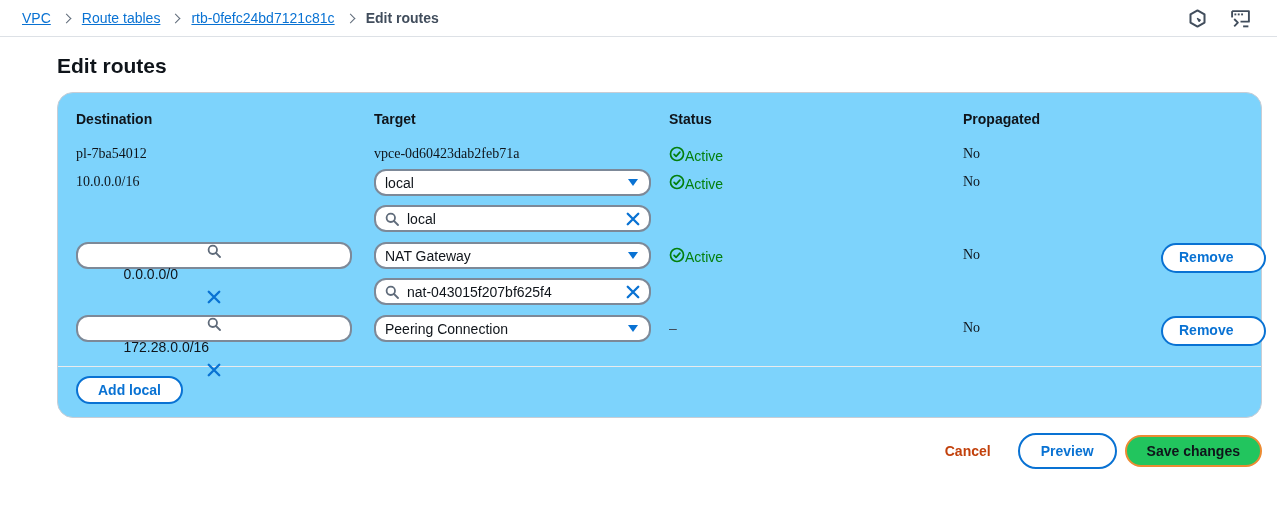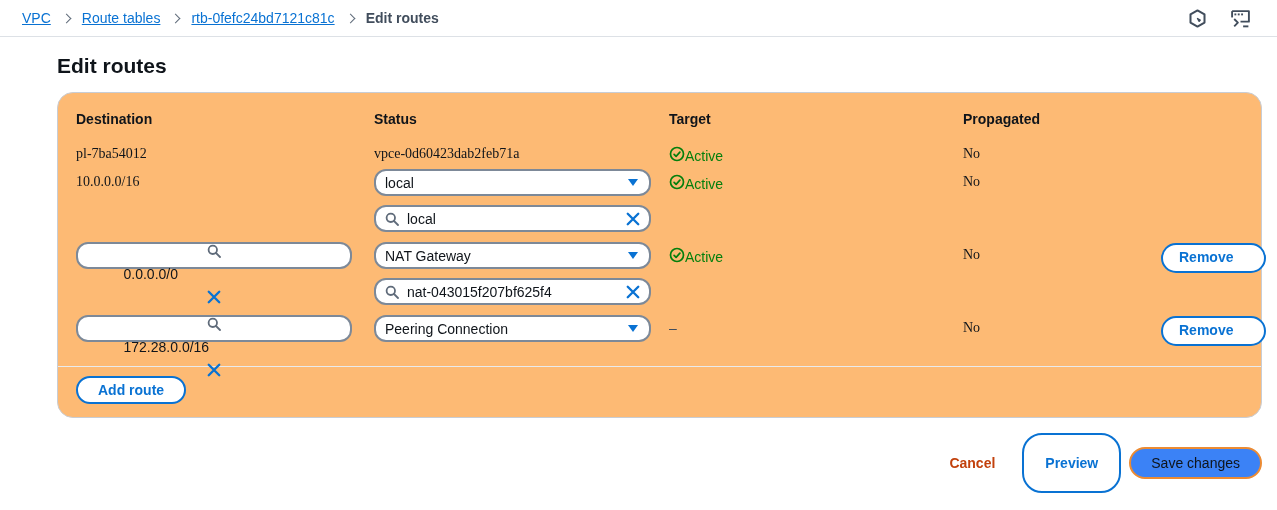--- a/index.html
+++ b/index.html
@@ -36,21 +36,21 @@
   
   .page { padding: 0 15px 0 57px; }
   .page-title {
     font-size: 21px; font-weight: 700; color: #0f141a;
     margin: 17px 0 14px 0;
   }
 
   
   .card {
     border: 1px solid #c8cdd5; border-radius: 16px;
-    background: #fdba74;
+    background: #7dd3fc;
     padding: 13px 18px 0 18px;
   }
   .trow {
     display: grid;
     grid-template-columns: 298px 295px 294px 198px 1fr;
     align-items: start;
   }
   .thead { margin-bottom: 9px; }
   .th { font-weight: 700; padding: 5px 0; }
   .cell-text { padding: 5px 0; font-family: Liberation Serif, serif; }
@@ -115,24 +115,24 @@
     display: flex; align-items: center; justify-content: flex-end;
     margin-top: 15px;
   }
   .cancel-link {
     color: #c2410c; font-weight: 700; cursor: pointer;
     background: none; border: none; font-size: 14px;
     font-family: "Liberation Sans", sans-serif;
     margin-right: 27px;
     margin-left: 30px;
   }
-  .preview-btn { padding: 20px 21px; margin-right: 8px; }
+  .preview-btn { padding: 8px 21px; margin-right: 8px; }
   .save-btn {
-    background: #3b82f6; border: 2px solid #ec8b33; color: #0f141a;
-    font-weight: 400; font-size: 14px; font-family: "Liberation Sans", sans-serif;
+    background: #22c55e; border: 2px solid #ec8b33; color: #0f141a;
+    font-weight: 700; font-size: 14px; font-family: "Liberation Sans", sans-serif;
     border-radius: 20px; padding: 6px 20px; cursor: pointer;
   }
 </style>
 </head>
 <body>
 
 <div class="topbar">
   <nav class="breadcrumb">
     <a class="crumb-link">VPC</a>
     <span class="crumb-sep"></span>
@@ -163,22 +163,22 @@
   </div>
 </div>
 
 <div class="page">
   <h1 class="page-title">Edit routes</h1>
 
   <div class="card">
 
     <div class="trow thead">
       <div class="th">Destination</div>
+      <div class="th">Target</div>
       <div class="th">Status</div>
-      <div class="th">Target</div>
       <div class="th">Propagated</div>
       <div></div>
     </div>
 
     <div class="trow row-plain">
       <div class="cell-text">pl-7ba54012</div>
       <div class="cell-text">vpce-0d60423dab2feb71a</div>
       <div class="status">
         <span>
           <svg width="16" height="16" viewBox="0 0 16 16">
@@ -304,21 +304,21 @@
       </div>
       <div class="status-dash">–</div>
       <div class="cell-text">No</div>
       <div>
         <button class="btn-outline remove-btn">Remove</button>
       </div>
     </div>
 
     <hr class="card-divider">
     <div class="add-route-area">
-      <button class="btn-outline add-route-btn">Add route</button>
+      <button class="btn-outline add-route-btn">Add local</button>
     </div>
   </div>
 
   <div class="footer">
     <button class="cancel-link">Cancel</button>
     <button class="btn-outline preview-btn">Preview</button>
     <button class="save-btn">Save changes</button>
   </div>
 </div>
 

